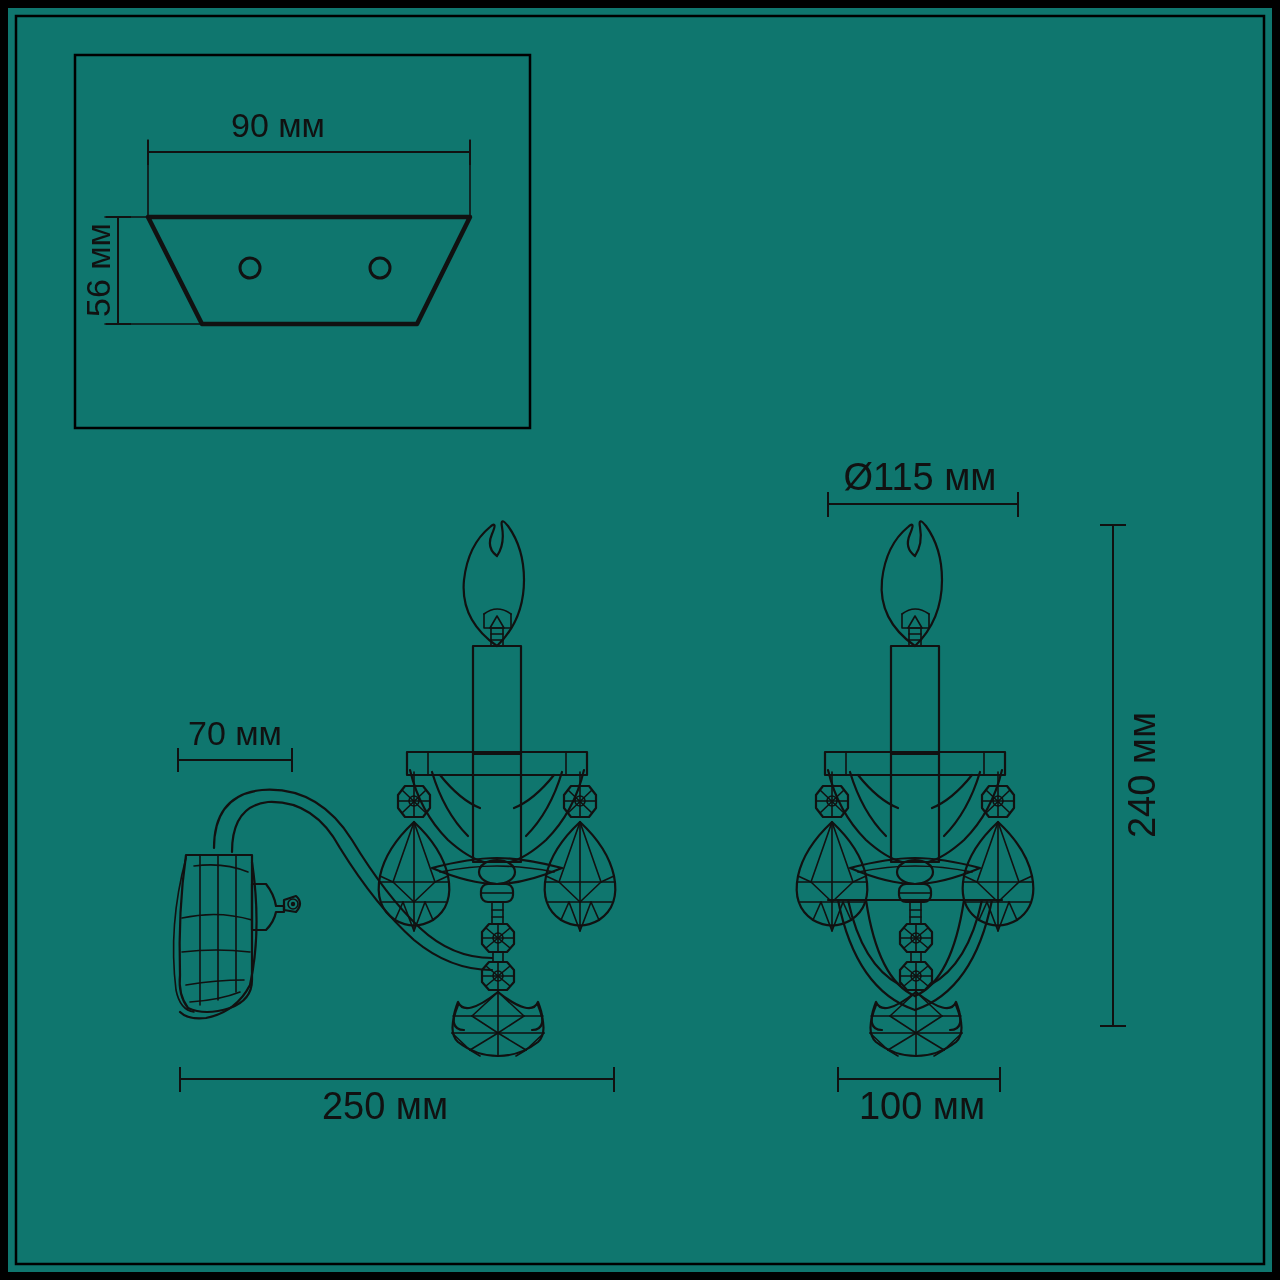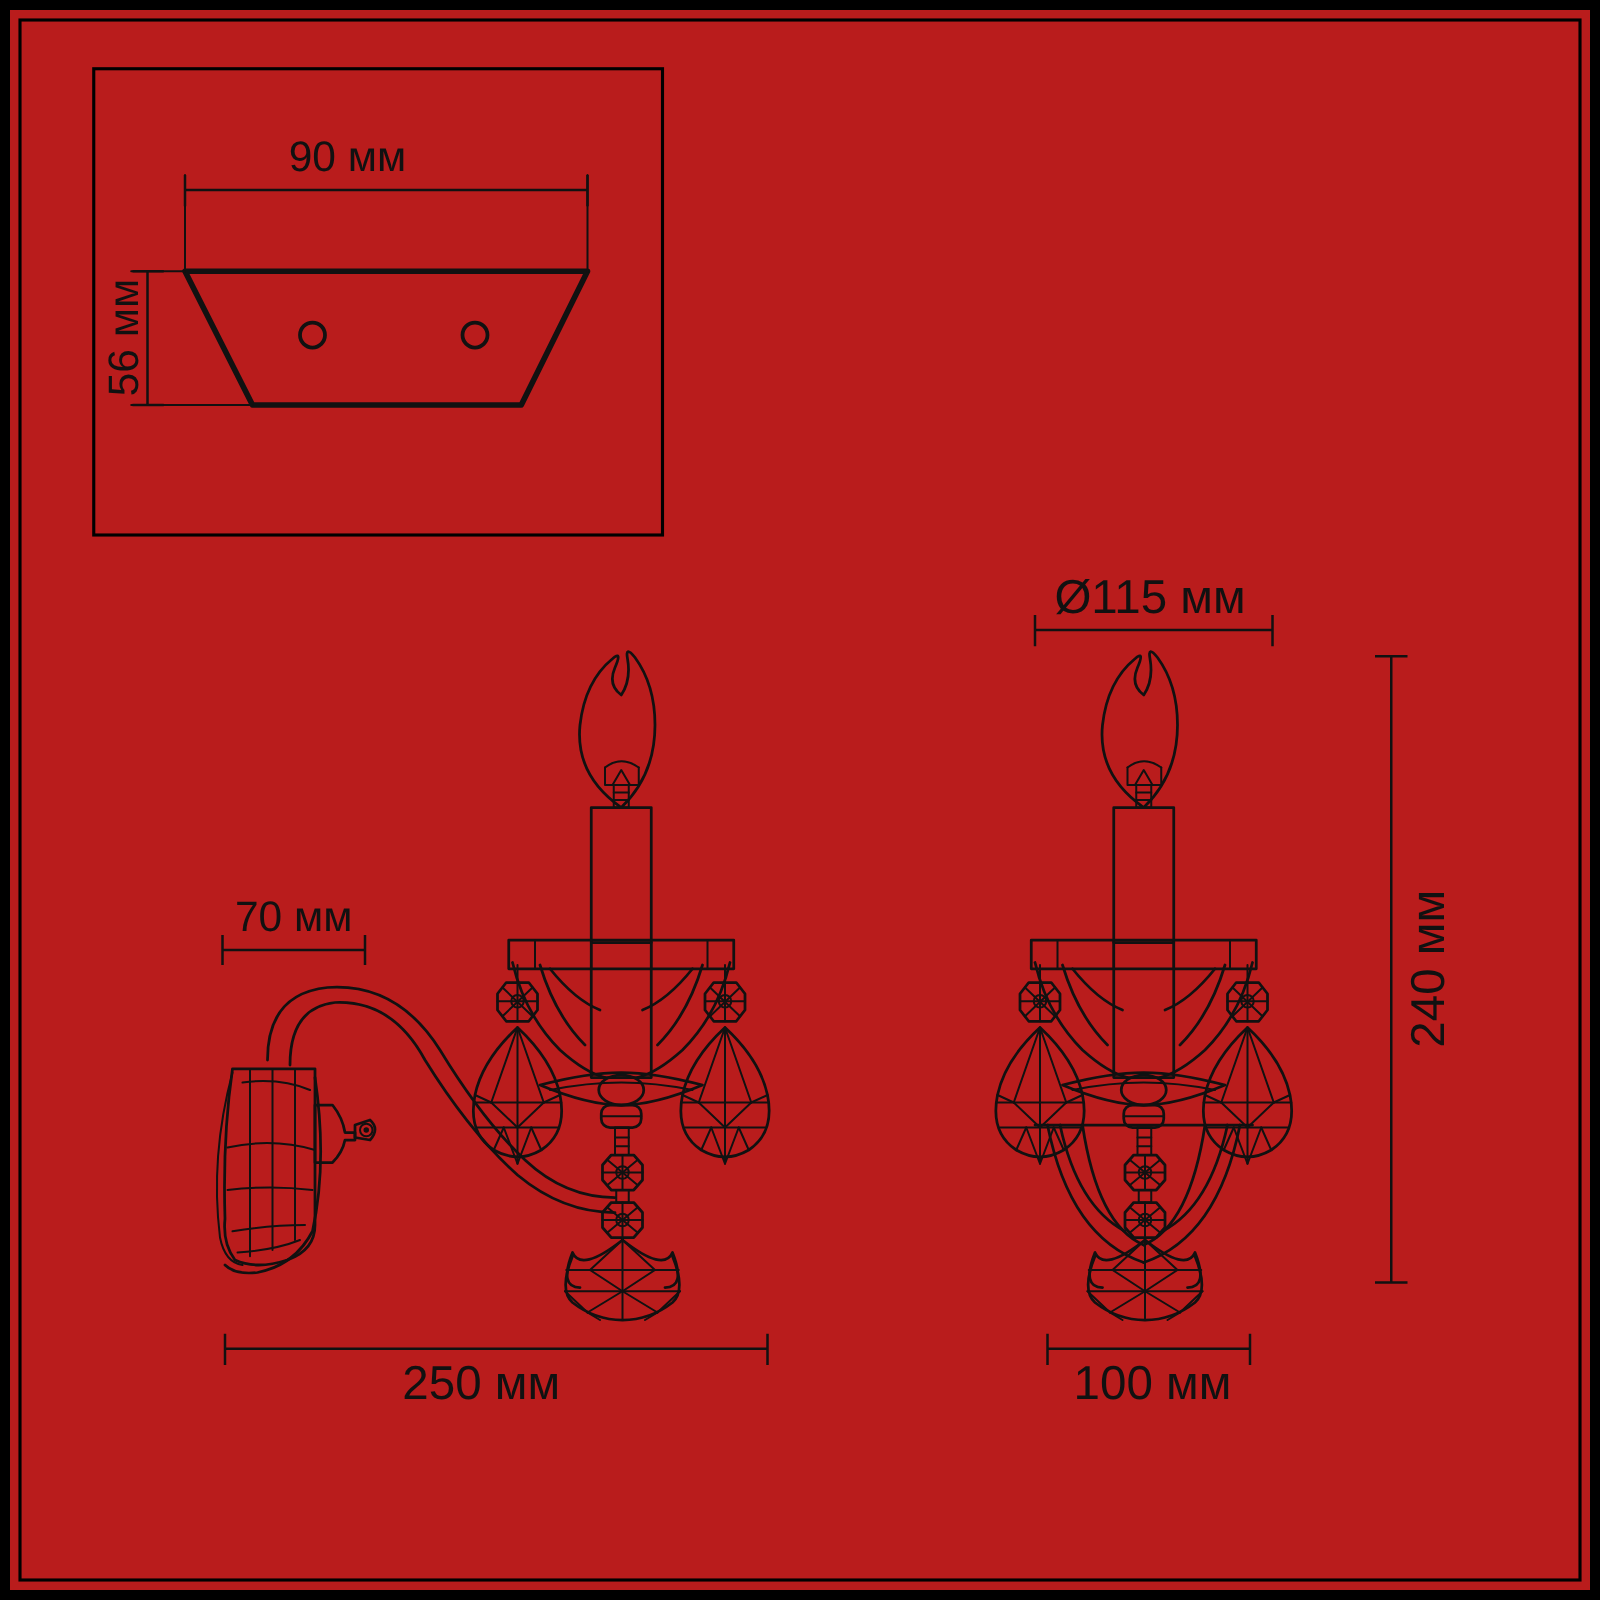--- a/index.html
+++ b/index.html
@@ -7,21 +7,21 @@
     padding: 0;
     background: #ffffff;
   }
   body {
     font-family: "Liberation Sans", sans-serif;
   }
   #page {
     position: relative;
     width: 1280px;
     height: 1280px;
-    background: #b91c1c;
+    background: #0f766e;
     overflow: hidden;
   }
   #page svg {
     position: absolute;
     top: 0;
     left: 0;
     display: block;
   }
   .dim-text {
     font-family: "Liberation Sans", sans-serif;

